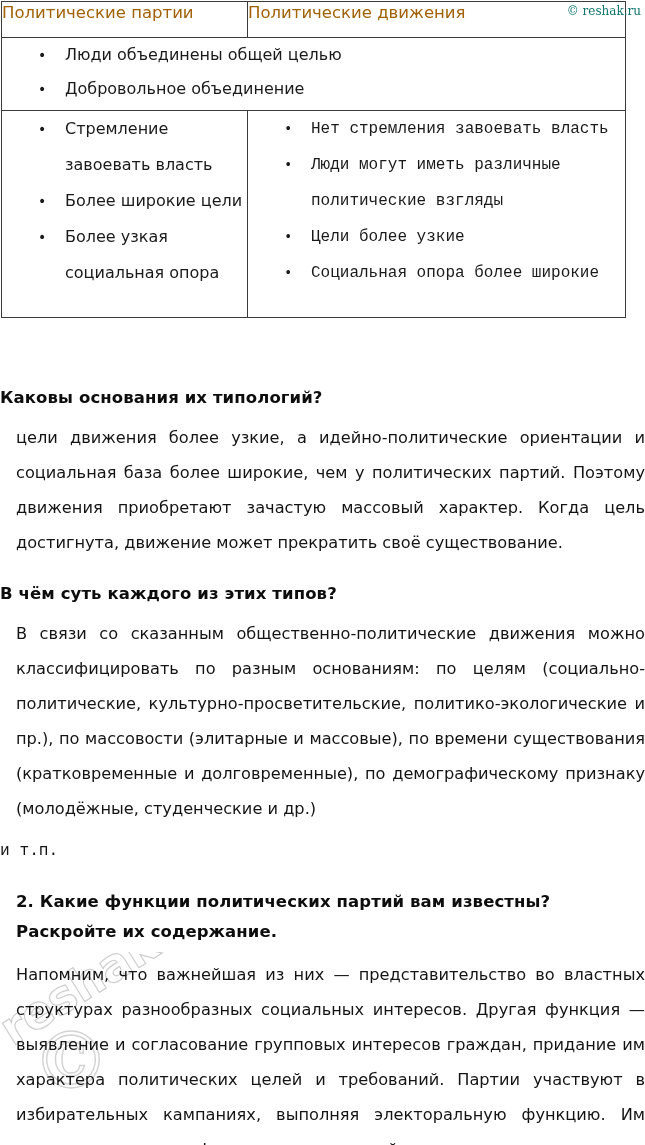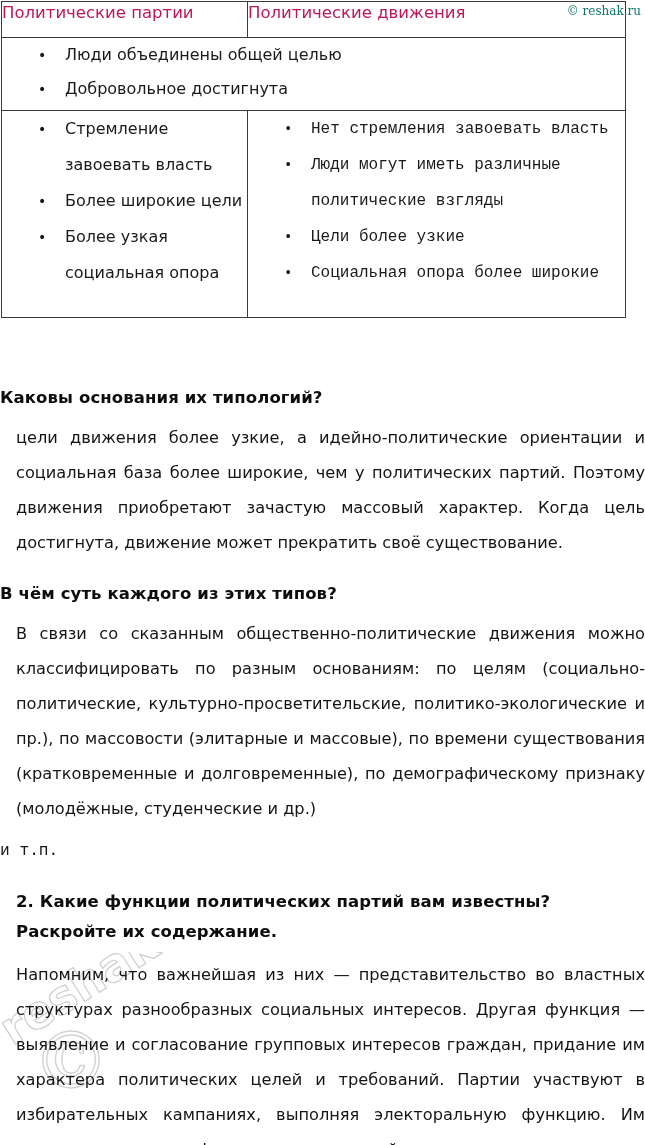--- a/index.html
+++ b/index.html
@@ -69,21 +69,21 @@
   .col-a { width: 246px; }
   .col-b { width: 378px; }
 
   .hdr-cell {
     height: 35px;
     font-weight: normal;
     text-align: left;
     padding: 5px 0 0 14px;
     font-size: 16.5px;
     line-height: 22px;
-    color: #be185d;
+    color: #a16207;
   }
 
   .merged-cell { padding: 8px 0 10px 0; height: 72px; }
   .half-cell  { padding: 10px 0 12px 0; height: 206px; }
 
   ul.blist {
     margin: 0;
     padding: 0;
     list-style: none;
   }
@@ -191,21 +191,21 @@
       <tr>
         <th class="hdr-cell">Политические партии</th>
         <th class="hdr-cell">Политические движения</th>
       </tr>
     </thead>
     <tbody>
       <tr>
         <td class="merged-cell" colspan="2">
           <ul class="blist">
             <li>Люди объединены общей целью</li>
-            <li>Добровольное достигнута</li>
+            <li>Добровольное объединение</li>
           </ul>
         </td>
       </tr>
       <tr>
         <td class="half-cell cell-left">
           <ul class="blist">
             <li>Стремление завоевать власть</li>
             <li>Более широкие цели</li>
             <li>Более узкая социальная опора</li>
           </ul>

